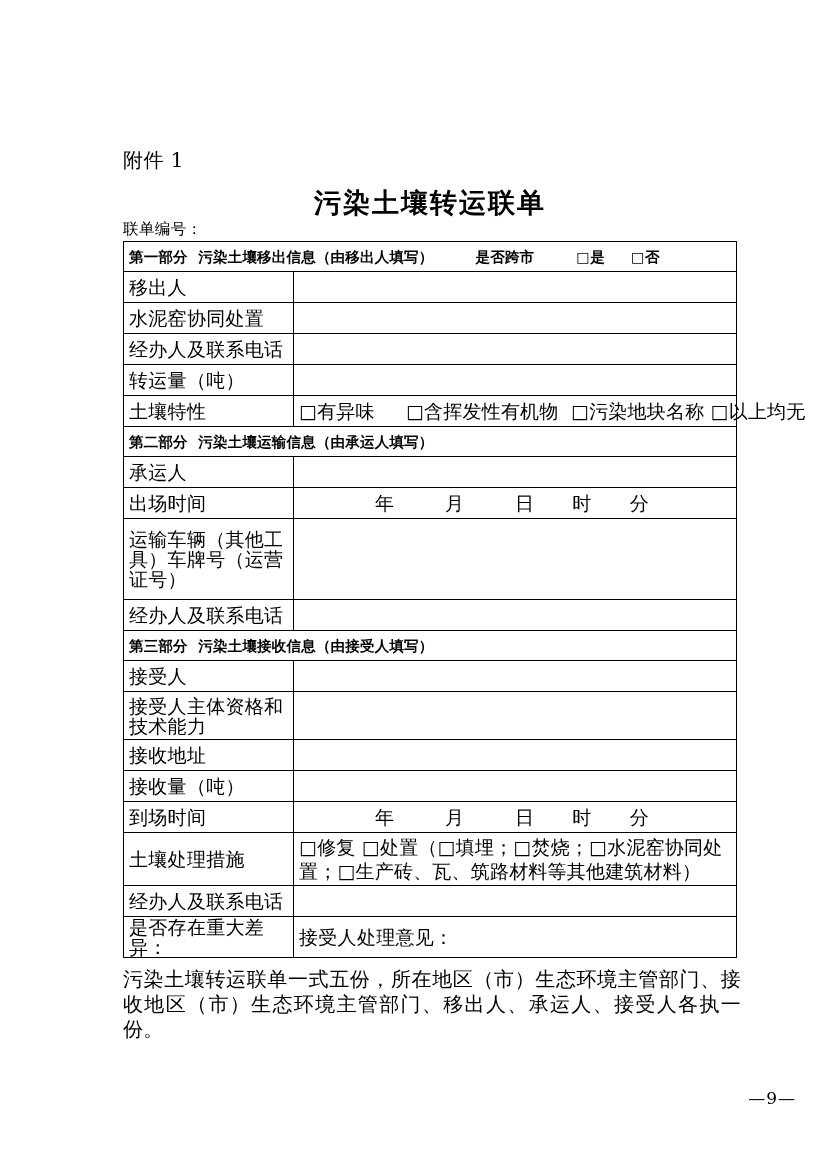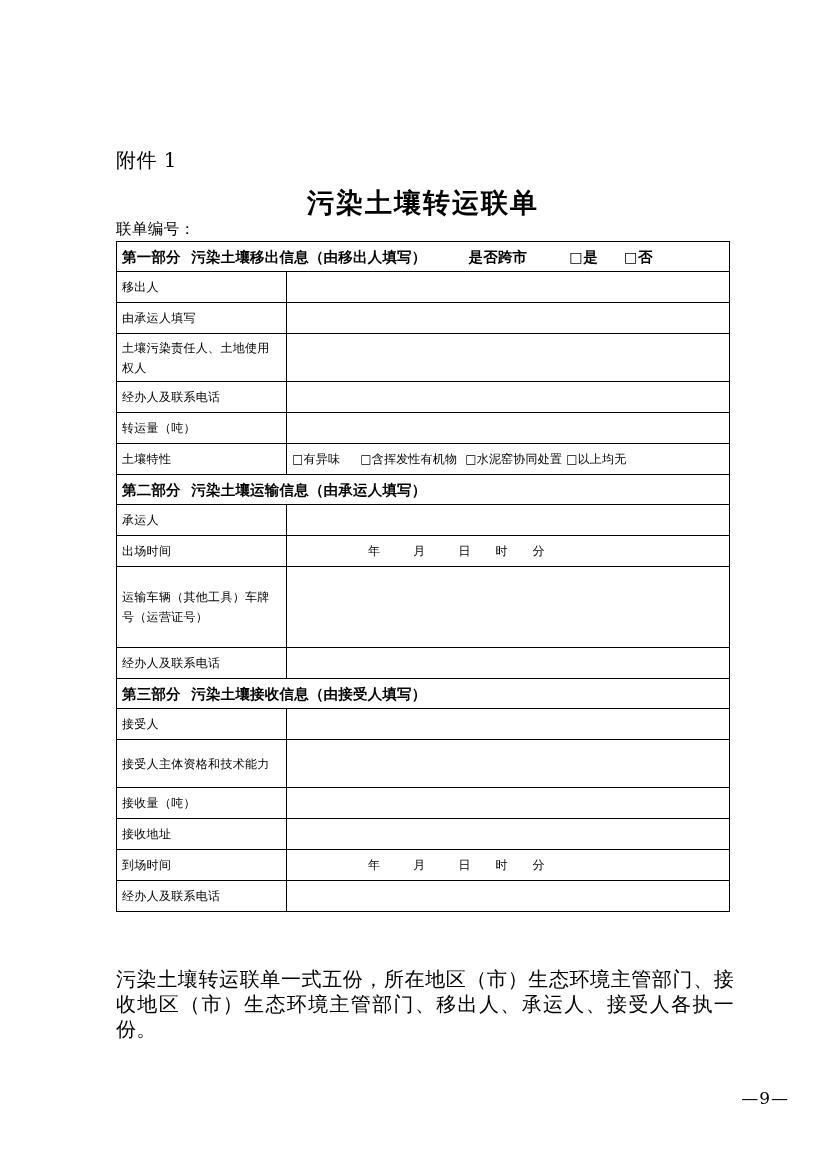--- a/index.html
+++ b/index.html
@@ -12,21 +12,21 @@
     width: 826px;
     height: 1169px;
     position: relative;
     font-family: "DejaVu Serif", "Liberation Serif", serif;
     color: #000000;
     overflow: hidden;
   }
 
   .page {
     position: absolute;
-    left: 9px;
+    left: 16px;
     top: 0;
     width: 680px;
     height: 1169px;
   }
 
   
   .attachment-label {
     position: absolute;
     left: 107px;
     top: 147px;
@@ -68,21 +68,21 @@
     position: absolute;
     left: 107px;
     top: 241px;
     width: 614px;
     border-collapse: collapse;
     table-layout: fixed;
   }
   .form-table td {
     border: 1px solid #000000;
     padding: 0 5px;
-    font-size: 12px;
+    font-size: 19px;
     line-height: 20px;
     vertical-align: middle;
     letter-spacing: 0.3px;
     word-break: break-all;
   }
   .col-label { width: 170px; }
   .col-value { width: 443px; }
 
   
   td.section-head {
@@ -176,43 +176,39 @@
       <tr>
         <td class="section-head" colspan="2">第一部分  污染土壤移出信息（由移出人填写）        是否跨市        □是     □否</td>
       </tr>
 
       <tr class="row-h30">
         <td class="label-cell">移出人</td>
         <td class="value-cell"></td>
       </tr>
 
       <tr class="row-h30">
-        <td class="label-cell">由承运人填写</td>
-        <td class="value-cell"></td>
-      </tr>
-
-      <tr class="row-h47">
-        <td class="label-cell two-line">土壤污染责任人、土地使用权人</td>
-        <td class="value-cell"></td>
-      </tr>
+        <td class="label-cell">水泥窑协同处置</td>
+        <td class="value-cell"></td>
+      </tr>
+
 
       <tr class="row-h30">
         <td class="label-cell">经办人及联系电话</td>
         <td class="value-cell"></td>
       </tr>
 
       <tr class="row-h30">
         <td class="label-cell">转运量（吨）</td>
         <td class="value-cell"></td>
       </tr>
 
       <tr class="row-h30">
         <td class="label-cell">土壤特性</td>
         <td class="value-cell">
-          <span class="checkgroup cb">□有异味     □含挥发性有机物  □水泥窑协同处置 □以上均无</span>
+          <span class="checkgroup cb">□有异味     □含挥发性有机物  □污染地块名称 □以上均无</span>
         </td>
       </tr>
 
       <tr>
         <td class="section-head" colspan="2">第二部分  污染土壤运输信息（由承运人填写）</td>
       </tr>
 
       <tr class="row-h30">
         <td class="label-cell">承运人</td>
         <td class="value-cell"></td>
@@ -243,42 +239,52 @@
         <td class="label-cell">接受人</td>
         <td class="value-cell"></td>
       </tr>
 
       <tr class="row-h47">
         <td class="label-cell two-line">接受人主体资格和技术能力</td>
         <td class="value-cell"></td>
       </tr>
 
       <tr class="row-h30">
+        <td class="label-cell">接收地址</td>
+        <td class="value-cell"></td>
+      </tr>
+
+      <tr class="row-h30">
         <td class="label-cell">接收量（吨）</td>
         <td class="value-cell"></td>
       </tr>
 
       <tr class="row-h30">
-        <td class="label-cell">接收地址</td>
-        <td class="value-cell"></td>
-      </tr>
-
-      <tr class="row-h30">
         <td class="label-cell">到场时间</td>
         <td class="value-cell">
           <span class="datetime">年        月        日      时      分</span>
         </td>
       </tr>
 
+      <tr class="row-h50">
+        <td class="label-cell">土壤处理措施</td>
+        <td class="value-cell">
+          <span class="checkgroup wrap cb">□修复      □处置（□填埋；□焚烧；□水泥窑协同处置；□生产砖、瓦、筑路材料等其他建筑材料）</span>
+        </td>
+      </tr>
 
       <tr class="row-h30">
         <td class="label-cell">经办人及联系电话</td>
         <td class="value-cell"></td>
       </tr>
 
+      <tr class="row-h30">
+        <td class="bottom-cell-left">是否存在重大差异：</td>
+        <td class="bottom-cell-right">接受人处理意见：</td>
+      </tr>
 
     </tbody>
   </table>
 
   <div class="footnote">污染土壤转运联单一式五份，所在地区（市）生态环境主管部门、接收地区（市）生态环境主管部门、移出人、承运人、接受人各执一份。</div>
 
   <div class="page-number">—9—</div>
 
 </div>
 

